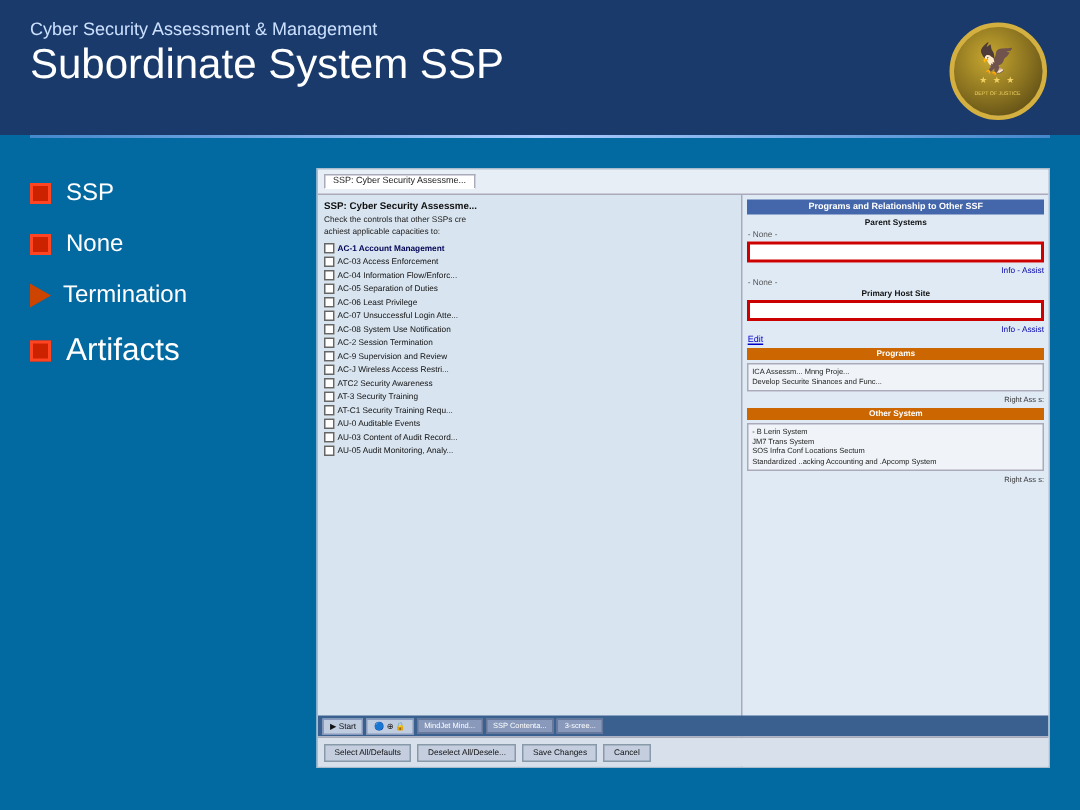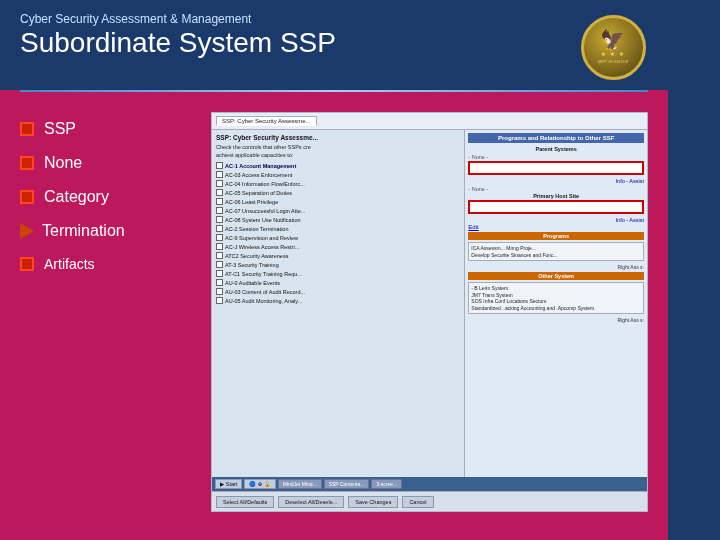--- a/index.html
+++ b/index.html
@@ -6,23 +6,23 @@
 
     body {
       width: 720px;
       height: 540px;
       overflow: hidden;
       background: #1a3a6b;
       font-family: Arial, sans-serif;
     }
 
     .page-container {
-      width: 668px;
+      width: 720px;
       height: 540px;
-      background: #be185d;
+      background: #0369a1;
       position: relative;
     }
 
     
     .header {
       background: #1a3a6b;
       padding: 12px 20px 8px 20px;
       display: flex;
       justify-content: space-between;
       align-items: flex-start;
@@ -85,21 +85,21 @@
       flex-shrink: 0;
     }
 
     .nav-label {
       font-size: 16px;
       color: white;
       font-weight: normal;
     }
 
     .nav-item.artifacts .nav-label {
-      font-size: 14px;
+      font-size: 21px;
     }
 
     
     .nav-arrow {
       display: inline-block;
       width: 0;
       height: 0;
       border-top: 8px solid transparent;
       border-bottom: 8px solid transparent;
       border-left: 14px solid #cc4400;
@@ -385,24 +385,20 @@
       <div class="nav-item">
         <span class="nav-bullet"></span>
         <span class="nav-label">SSP</span>
       </div>
 
       <div class="nav-item">
         <span class="nav-bullet"></span>
         <span class="nav-label">None</span>
       </div>
 
-      <div class="nav-item">
-        <span class="nav-bullet"></span>
-        <span class="nav-label">Category</span>
-      </div>
 
       <div class="nav-item">
         <span class="nav-arrow"></span>
         <span class="nav-label">Termination</span>
       </div>
 
       <div class="nav-item artifacts">
         <span class="nav-bullet"></span>
         <span class="nav-label">Artifacts</span>
       </div>

